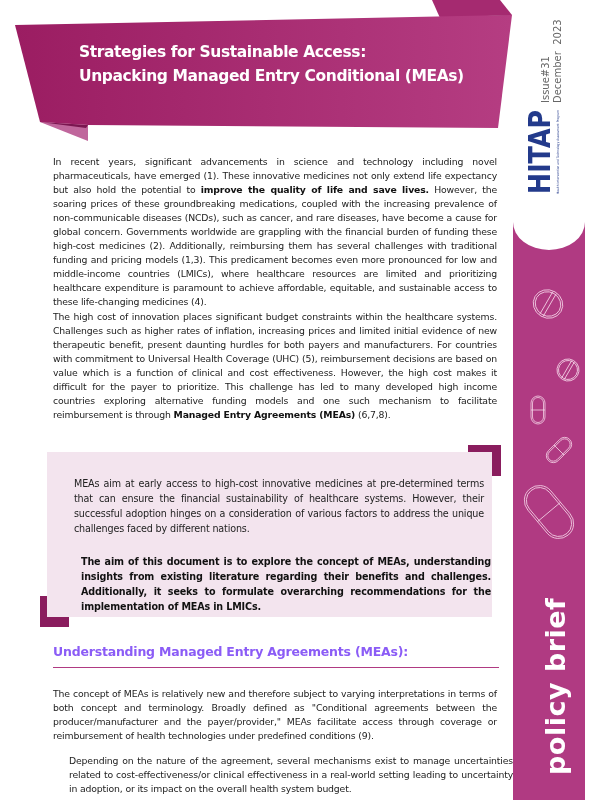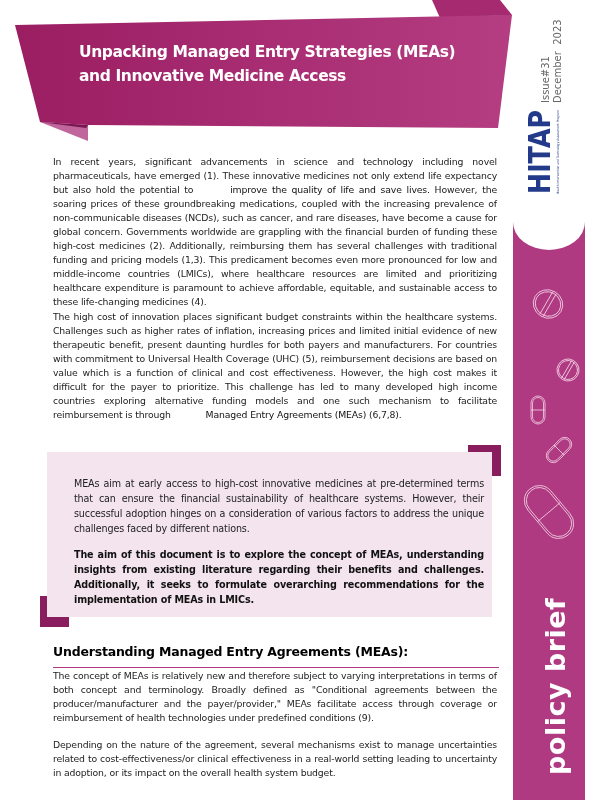--- a/index.html
+++ b/index.html
@@ -29,40 +29,40 @@
     color: #fff; font-weight: bold; font-size: 27px; white-space: nowrap; letter-spacing: 0.5px;
     font-family: "DejaVu Sans", sans-serif;
   }
   .body-text {
     position: absolute; left: 53px; width: 444px;
     font-family: "DejaVu Sans", sans-serif; font-size: 9.3px; line-height: 14px;
     text-align: justify; color: #222; letter-spacing: -0.15px;
   }
   .p1 { top: 155px; }
   .p2 { top: 310px; }
-  b { font-weight: normal; color: #111; margin-left: 32px; }
+  b { font-weight: bold; color: #111; }
   .box-accent-tr { position: absolute; left: 468px; top: 445px; width: 33px; height: 31px; background: #8a1d5e; }
   .box-accent-bl { position: absolute; left: 40px; top: 596px; width: 29px; height: 31px; background: #8a1d5e; }
   .box {
     position: absolute; left: 47px; top: 452px; width: 445px; height: 165px; background: #f3e4ee;
   }
   .box-text {
     position: absolute; left: 66px; width: 410px;
     font-family: "DejaVu Sans", sans-serif; font-size: 9.6px; line-height: 15px; text-align: justify; color: #222;
     letter-spacing: -0.15px;
   }
   .bt1 { top: 468px; }
   .bt2 { top: 539px; font-weight: bold; color: #111; }
   .section-heading {
     position: absolute; left: 53px; top: 643px; width: 446px;
-    color: #000000; font-weight: bold; font-size: 12.5px; line-height: 18px;
+    color: #8b5cf6; font-weight: bold; font-size: 12.5px; line-height: 18px;
     font-family: "DejaVu Sans", sans-serif; letter-spacing: -0.2px;
   }
   .heading-rule { position: absolute; left: 53px; top: 667px; width: 446px; height: 1px; background: #b03a82; }
-  .p3 { top: 669px; }
+  .p3 { top: 687px; }
   .p4 { top: 738px; }
 </style>
 </head>
 <body>
 
 <svg class="ribbon" viewBox="0 0 520 150" xmlns="http://www.w3.org/2000/svg">
   <defs>
     <linearGradient id="rg" x1="0" y1="0" x2="1" y2="0">
       <stop offset="0" stop-color="#9b1d62"></stop>
       <stop offset="1" stop-color="#b53d82"></stop>
@@ -72,22 +72,22 @@
   <polygon points="432,0 500,0 512,15 440,18" fill="#a52a70"></polygon>
   <polygon points="440,18 512,15 500,22" fill="#6e1447"></polygon>
 
   <polygon points="40,122 88,125 88,141" fill="#c0669c"></polygon>
   <polygon points="40,122 88,125 86,128" fill="#7a1650"></polygon>
 
   <polygon points="15,25 512,15 498,128 88,125 40,122" fill="url(#rg)"></polygon>
 </svg>
 
 <div class="title">
-  <div>Unpacking Managed Entry Strategies (MEAs)</div>
-  <div>and Innovative Medicine Access</div>
+  <div>Strategies for Sustainable Access:</div>
+  <div>Unpacking Managed Entry Conditional (MEAs)</div>
 </div>
 
 <div class="issue">
   <div class="rot">
     <div>Issue#31</div>
     <div style="white-space:pre;">December  2023</div>
   </div>
 </div>
 
 <svg class="logo" viewBox="0 0 42 88" xmlns="http://www.w3.org/2000/svg">
@@ -140,18 +140,18 @@
   <span>In recent years, significant advancements in science and technology including novel pharmaceuticals, have emerged (1). These innovative medicines not only extend life expectancy but also hold the potential to </span><b>improve the quality of life and save lives.</b><span> However, the soaring prices of these groundbreaking medications, coupled with the increasing prevalence of non-communicable diseases (NCDs), such as cancer, and rare diseases, have become a cause for global concern. Governments worldwide are grappling with the financial burden of funding these high-cost medicines (2). Additionally, reimbursing them has several challenges with traditional funding and pricing models (1,3). This predicament becomes even more pronounced for low and middle-income countries (LMICs), where healthcare resources are limited and prioritizing healthcare expenditure is paramount to achieve affordable, equitable, and sustainable access to these life-changing medicines (4).</span>
 </p>
 <p class="body-text p2" style="margin:0;">
   <span>The high cost of innovation places significant budget constraints within the healthcare systems. Challenges such as higher rates of inflation, increasing prices and limited initial evidence of new therapeutic benefit, present daunting hurdles for both payers and manufacturers. For countries with commitment to Universal Health Coverage (UHC) (5), reimbursement decisions are based on value which is a function of clinical and cost effectiveness. However, the high cost makes it difficult for the payer to prioritize. This challenge has led to many developed high income countries exploring alternative funding models and one such mechanism to facilitate reimbursement is through </span><b>Managed Entry Agreements (MEAs)</b><span> (6,7,8).</span>
 </p>
 
 <div class="box-accent-tr"></div>
 <div class="box-accent-bl"></div>
 <div class="box"></div>
 <p class="box-text bt1" style="margin:8px;">MEAs aim at early access to high-cost innovative medicines at pre-determined terms that can ensure the financial sustainability of healthcare systems. However, their successful adoption hinges on a consideration of various factors to address the unique challenges faced by different nations.</p>
-<p class="box-text bt2" style="margin:8px;">The aim of this document is to explore the concept of MEAs, understanding insights from existing literature regarding their benefits and challenges. Additionally, it seeks to formulate overarching recommendations for the implementation of MEAs in LMICs.</p>
+<p class="box-text bt2" style="margin:15px;">The aim of this document is to explore the concept of MEAs, understanding insights from existing literature regarding their benefits and challenges. Additionally, it seeks to formulate overarching recommendations for the implementation of MEAs in LMICs.</p>
 
 <div class="section-heading">Understanding Managed Entry Agreements (MEAs):</div>
 <div class="heading-rule"></div>
 <p class="body-text p3" style="margin:0;">The concept of MEAs is relatively new and therefore subject to varying interpretations in terms of both concept and terminology. Broadly defined as "Conditional agreements between the producer/manufacturer and the payer/provider," MEAs facilitate access through coverage or reimbursement of health technologies under predefined conditions (9).</p>
-<p class="body-text p4" style="margin:0;">Depending on the nature of the agreement, several mechanisms exist to manage uncertainties related to cost-effectiveness/or clinical effectiveness in a real-world setting leading to uncertainty in adoption, or its impact on the overall health system budget.</p>
+<p class="body-text p4" style="margin:16px;">Depending on the nature of the agreement, several mechanisms exist to manage uncertainties related to cost-effectiveness/or clinical effectiveness in a real-world setting leading to uncertainty in adoption, or its impact on the overall health system budget.</p>
 
 </body></html>

